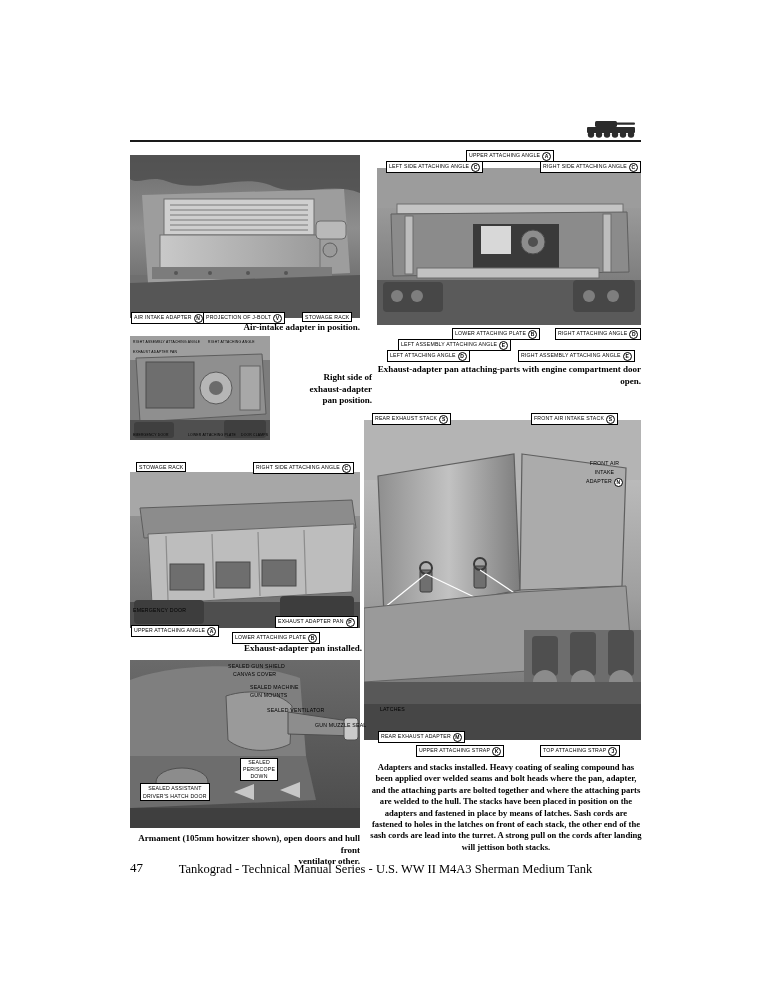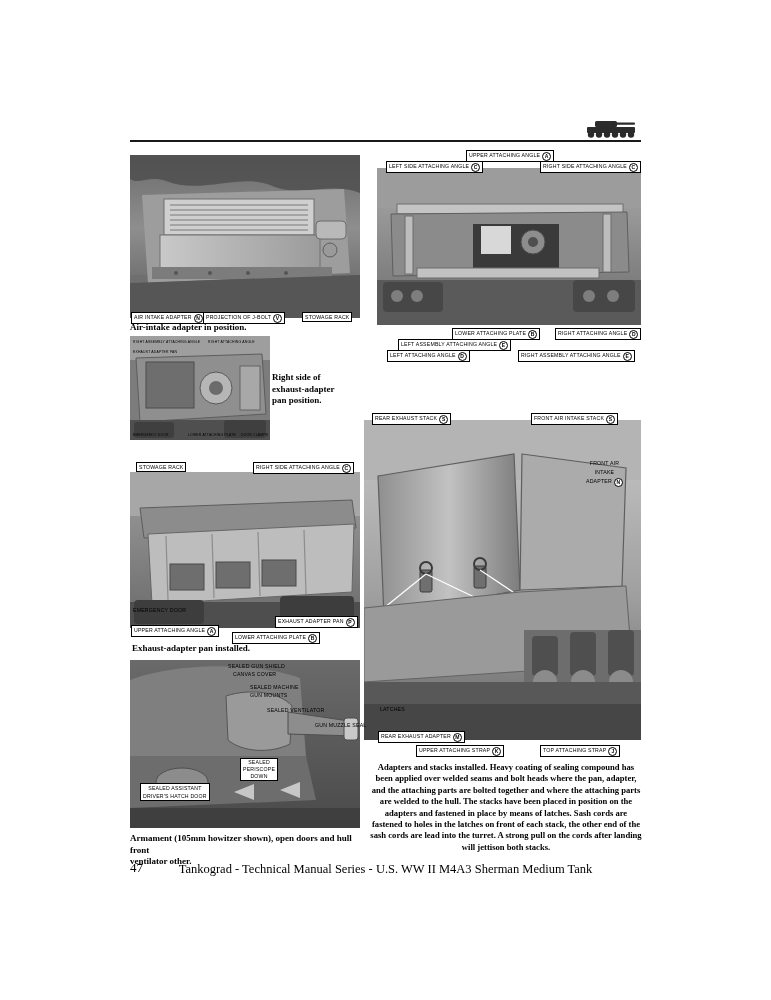--- a/index.html
+++ b/index.html
@@ -80,21 +80,21 @@
     background: #fff;
   }
 
   
   .caption {
     position: absolute;
     font-family: "Liberation Serif", serif;
     font-weight: bold;
     font-size: 9px;
     line-height: 11.5px;
-    text-align: left;
+    text-align: right;
     color: #000;
   }
   .bodytext {
     position: absolute;
     font-family: "Liberation Serif", serif;
     font-weight: bold;
     font-size: 8.6px;
     line-height: 11.4px;
     text-align: justify;
     color: #000;
@@ -247,20 +247,24 @@
     <span>RIGHT ATTACHING ANGLE</span><span class="letter">D</span>
   </div>
   <div class="callout" style="left:398px; top:339px;">
     <span>LEFT ASSEMBLY ATTACHING ANGLE</span><span class="letter">E</span>
   </div>
   <div class="callout" style="left:518px; top:350px;">
     <span>RIGHT ASSEMBLY ATTACHING ANGLE</span><span class="letter">E</span>
   </div>
   <div class="callout" style="left:387px; top:350px;">
     <span>LEFT ATTACHING ANGLE</span><span class="letter">D</span>
+  </div>
+  <div class="caption" style="left:377px; top:364px; width:264px;">
+    <span>Exhaust-adapter pan attaching-parts with engine compartment door</span><br>
+    <span>open.</span>
   </div>
 
   <div class="photo" style="left:130px; top:336px; width:140px; height:104px;">
     <svg class="grain" width="140" height="104" viewBox="0 0 140 104" preserveAspectRatio="none">
       <rect width="140" height="104" fill="#7c7c7c"></rect>
       <path d="M0 0 H140 V24 H0 Z" fill="#9e9e9e"></path>
       <path d="M6 22 L132 18 L136 78 L10 86 Z" fill="#8f8f8f" stroke="#5d5d5d"></path>
       <rect x="16" y="26" width="48" height="46" fill="#6e6e6e" stroke="#4d4d4d"></rect>
       <circle cx="86" cy="52" r="16" fill="#b6b6b6" stroke="#5a5a5a"></circle>
       <circle cx="86" cy="52" r="7" fill="#6b6b6b"></circle>
@@ -283,21 +287,21 @@
   </div>
   <div class="callout nb" style="left:131px; top:432px; font-size:3.4px; line-height:6px;">
     <span>EMERGENCY DOOR</span>
   </div>
   <div class="callout nb" style="left:186px; top:432px; font-size:3.4px; line-height:6px;">
     <span>LOWER ATTACHING PLATE</span>
   </div>
   <div class="callout nb" style="left:239px; top:432px; font-size:3.4px; line-height:6px;">
     <span>DOOR CLAMPS</span>
   </div>
-  <div class="caption" style="left:272px; top:372px; width:100px; text-align:left;">
+  <div class="caption" style="left:272px; top:372px; width:100px; text-align:right;">
     <span>Right side of</span><br>
     <span>exhaust-adapter</span><br>
     <span>pan position.</span>
   </div>
 
   <div class="photo" style="left:130px; top:472px; width:230px; height:156px;">
     <svg class="grain" width="230" height="156" viewBox="0 0 230 156" preserveAspectRatio="none">
       <defs>
         <linearGradient id="g4" x1="0" y1="0" x2="0" y2="1">
           <stop offset="0" stop-color="#9e9e9e"></stop>

